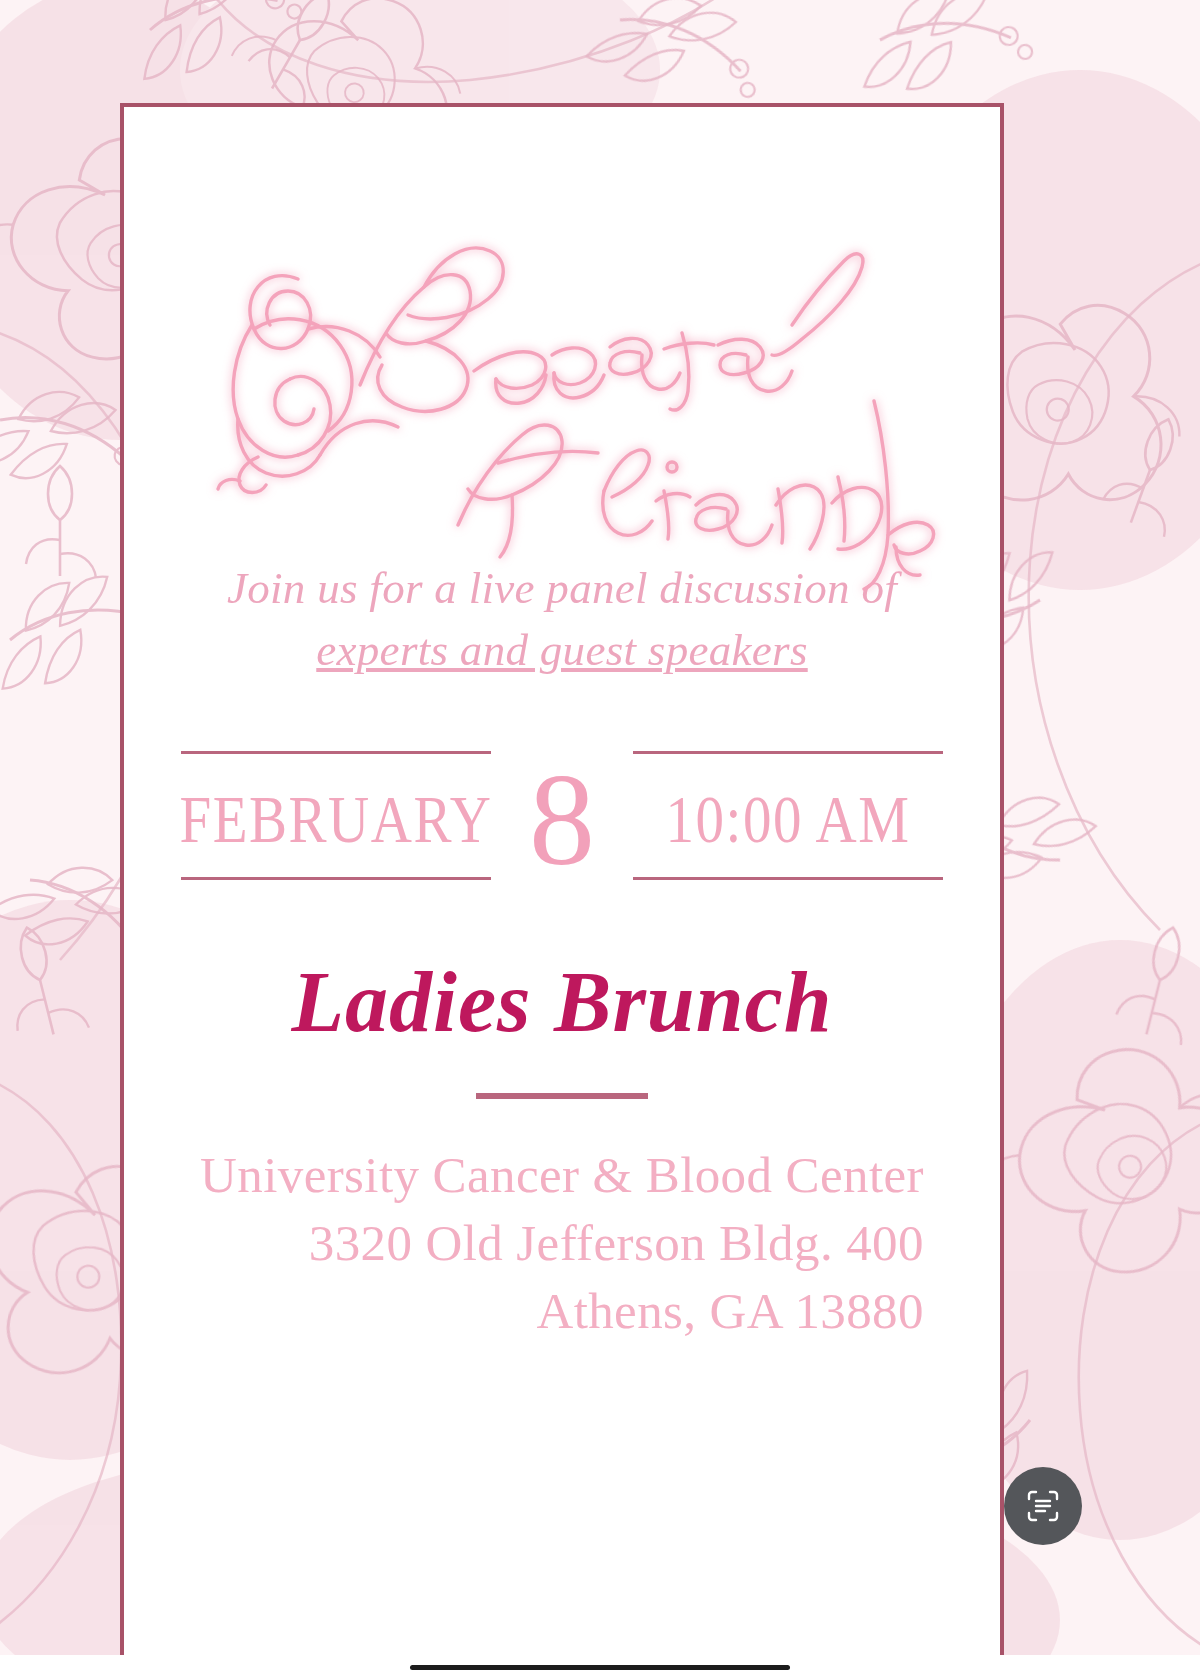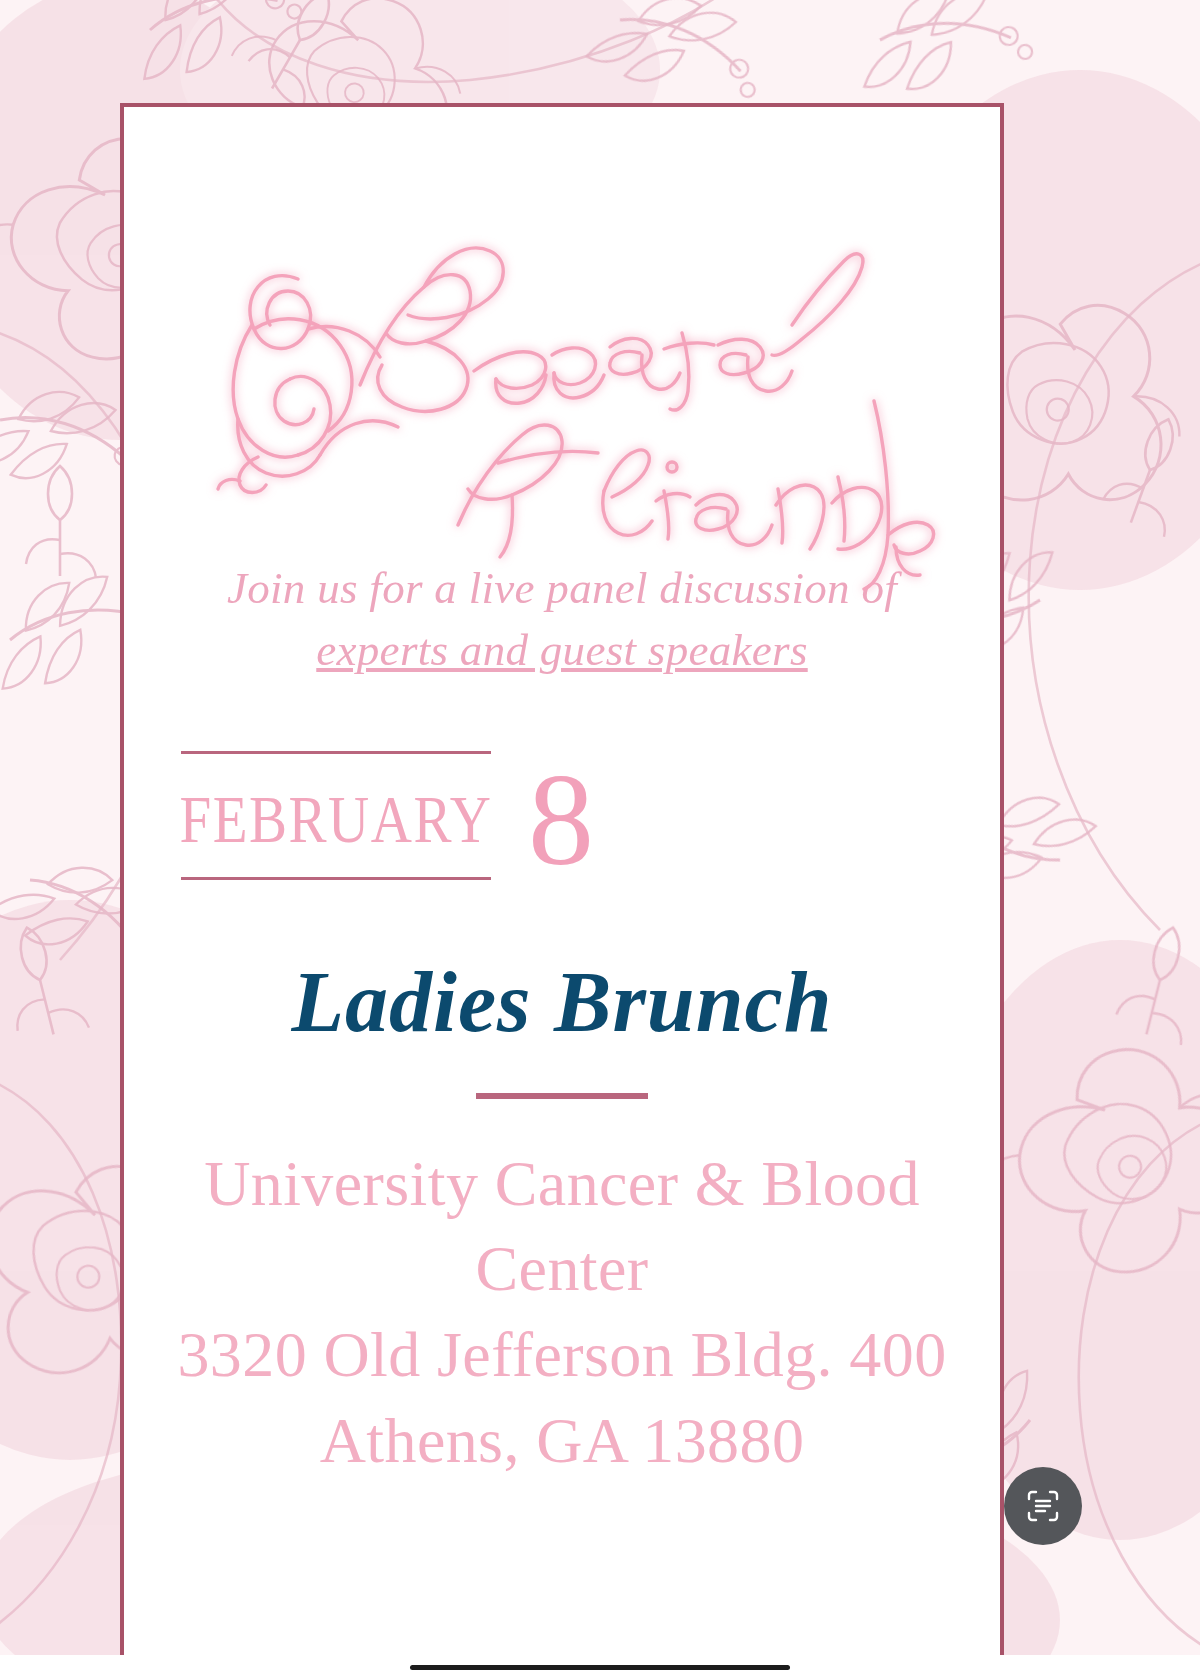--- a/index.html
+++ b/index.html
@@ -86,20 +86,21 @@
     letter-spacing: 0.3px;
   }
   .subtitle .l2 { display: block; text-decoration: underline; }
 
   
   .daterow {
     margin-top: 70px;
     width: 762px;
     display: flex;
     align-items: flex-start;
+    justify-content: space-between;
   }
   .date-col {
     width: 310px;
     display: flex;
     flex-direction: column;
     align-items: center;
   }
   .rule {
     width: 100%;
     height: 3px;
@@ -130,38 +131,38 @@
   }
 
   
   .event-title {
     margin-top: 78px;
     font-family: "Liberation Serif", serif;
     font-weight: bold;
     font-style: italic;
     font-size: 86px;
     letter-spacing: 1px;
-    color: #0c4a6e;
+    color: #be185d;
     line-height: 1;
     text-align: right;
   }
 
   .divider-short {
     margin-top: 48px;
     width: 172px;
     height: 6px;
     background: #b9667e;
   }
 
   
   .address {
     margin-top: 42px;
-    text-align: center;
-    font-family: "Liberation Serif", serif;
-    font-size: 64px;
+    text-align: right;
+    font-family: "Liberation Serif", serif;
+    font-size: 51px;
     line-height: 1.34;
     color: #f3afc3;
     letter-spacing: 0.4px;
   }
   .address span { display: block; }
 
   
   .fab {
     position: absolute;
     left: 1004px;
@@ -374,20 +375,25 @@
       <div class="daterow">
 
         <div class="date-col">
           <div class="rule"></div>
           <div class="label">FEBRUARY</div>
           <div class="rule bottom"></div>
         </div>
 
         <div class="daynum">8</div>
 
+        <div class="date-col">
+          <div class="rule"></div>
+          <div class="label">10:00 AM</div>
+          <div class="rule bottom"></div>
+        </div>
 
       </div>
 
       <div class="event-title">Ladies Brunch</div>
 
       <div class="divider-short"></div>
 
       <div class="address">
         <span>University Cancer &amp; Blood Center</span>
         <span>3320 Old Jefferson Bldg. 400</span>

